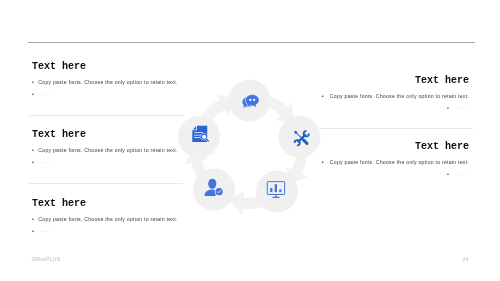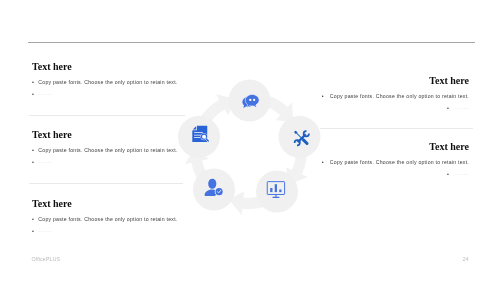--- a/index.html
+++ b/index.html
@@ -4,21 +4,21 @@
 <style>
   html,body{margin:0;padding:0;}
   body{width:500px;height:281px;background:#ffffff;font-family:"Liberation Sans",sans-serif;overflow:hidden;}
   .slide{position:absolute;left:0;top:0;width:500px;height:281px;background:#ffffff;}
 
   .toprule{position:absolute;left:27.5px;top:42px;width:447px;height:1px;background:#a6a6a6;}
 
   .divider{position:absolute;height:1px;background:#e9e9e9;}
 
   .blk{position:absolute;}
-  .blk .ttl{font-family:Liberation Serif, serif;font-size:10px;font-weight:bold;color:#0f0f0f;line-height:11px;}
+  .blk .ttl{font-family:Liberation Mono, monospace;font-size:10px;font-weight:bold;color:#0f0f0f;line-height:11px;}
   .blk .row{display:flex;align-items:flex-start;}
   .blk .bdot{width:6.3px;flex:0 0 6.3px;font-size:5.4px;line-height:8px;color:#3c3c3c;}
   .blk .btx{font-size:5.2px;line-height:8px;color:#3c3c3c;letter-spacing:0.23px;}
   .blk .btx.faint{color:#c9c9c9;}
 
   .blk.right{text-align:right;}
   .blk.right .row{justify-content:flex-end;}
   .blk.right .row{justify-content:flex-end;}
   .blk.right .bdot{width:auto;flex:0 0 auto;margin-right:6.3px;}
 

